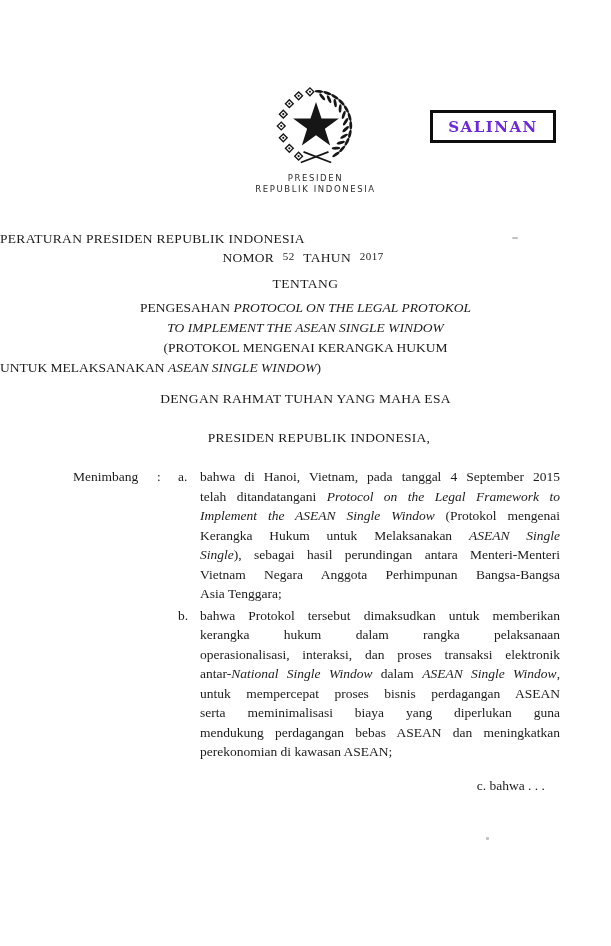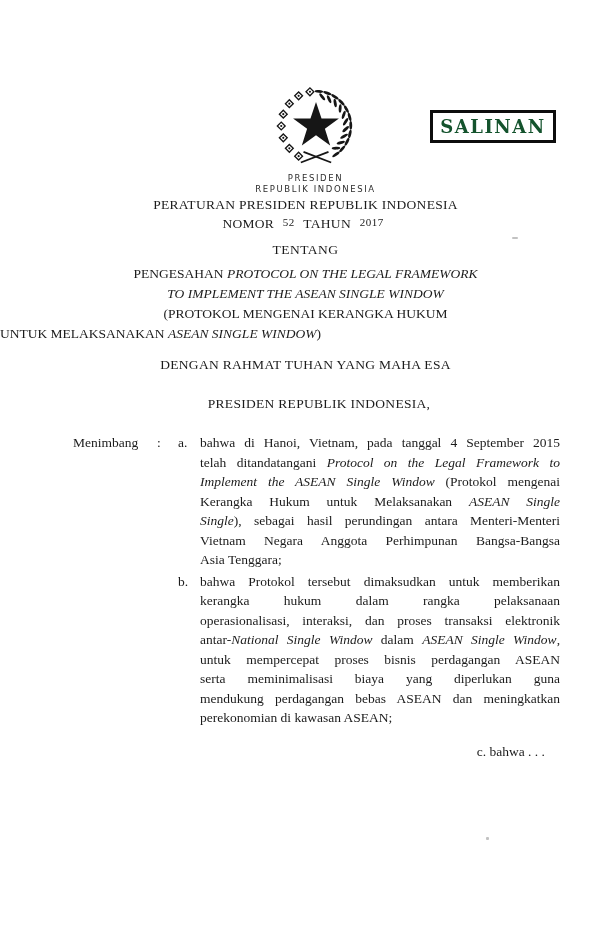--- a/index.html
+++ b/index.html
@@ -9,32 +9,32 @@
     background:#ffffff; color:#1b1b1b;
     font-family:"Liberation Serif", serif; font-size:13.5px;
   }
   
   .salinan {
     position:absolute; top:110px; left:430px; width:126px; height:33px;
     border:3px solid #0d0d0d; display:flex; align-items:center; justify-content:center;
     background:#fff;
   }
   .salinan span {
-    font-family:"DejaVu Serif", serif; font-weight:700; font-size:18px;
-    letter-spacing:1.5px; color:#14532d;
+    font-family:"DejaVu Serif", serif; font-weight:700; font-size:15px;
+    letter-spacing:1.5px; color:#6d28d9;
   }
   
   .letterhead { padding-top:85px; padding-left:20px; text-align:center; }
   .seal { width:90px; height:82px; display:inline-block; }
   .institution {
     margin-top:2px; font-family:"DejaVu Sans", sans-serif; font-size:8.5px;
     letter-spacing:1.6px; line-height:11px; color:#2e2e2e;
   }
   
-  .doc-title { text-align:center; line-height:19px; letter-spacing:0.3px; }
+  .doc-title { margin-top:34px; line-height:19px; letter-spacing:0.3px; }
   .doc-number { text-align:center; line-height:19px; letter-spacing:0.3px; }
   .typed { font-size:11px; position:relative; top:-2px; margin:0 5px; letter-spacing:0.5px; }
   .tentang { margin-top:6px; text-align:center; line-height:19px; letter-spacing:0.5px; }
   .subject { margin-top:5px; }
   .subject .tline { line-height:20px; text-align:center; text-align-last:center; }
   .invocation { margin-top:11px; text-align:center; line-height:20px; letter-spacing:0.3px; }
   .authority { margin-top:19px; text-align:center; line-height:20px; letter-spacing:0.3px;padding-left:27px; }
   
   .considerations { display:flex; margin:19px 51px 0 73px; line-height:19.5px; }
   .c-label { width:84px; }
@@ -120,21 +120,21 @@
   <div class="doc-number">
     <span>NOMOR</span>
     <span class="typed">52</span>
     <span>TAHUN</span>
     <span class="typed">2017</span>
   </div>
 
   <div class="tentang">TENTANG</div>
 
   <div class="subject">
-      <div class="tline"><span>PENGESAHAN </span><i>PROTOCOL ON THE LEGAL FRAMEWORK</i></div>
+      <div class="tline"><span>PENGESAHAN </span><i>PROTOCOL ON THE LEGAL PROTOKOL</i></div>
       <div class="tline"><i>TO IMPLEMENT THE ASEAN SINGLE WINDOW</i></div>
       <div class="tline"><span>(PROTOKOL MENGENAI KERANGKA HUKUM</span></div>
       <div class="tline tline-last"><span>UNTUK MELAKSANAKAN </span><i>ASEAN SINGLE WINDOW</i><span>)</span></div>
     </div>
 
   <div class="invocation">DENGAN RAHMAT TUHAN YANG MAHA ESA</div>
 
   <div class="authority">PRESIDEN REPUBLIK INDONESIA,</div>
 
   <div class="considerations">

